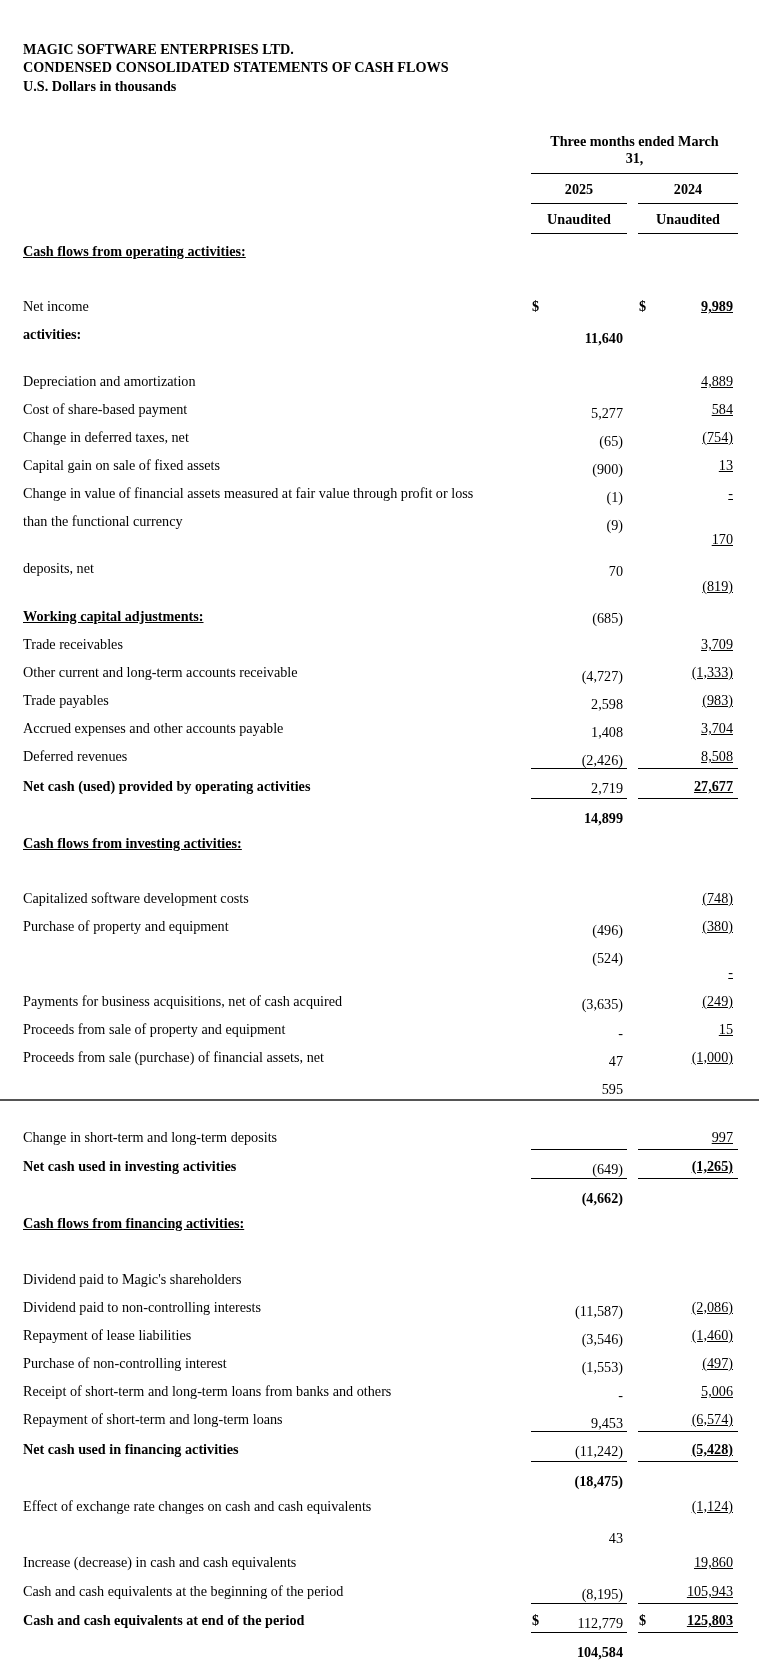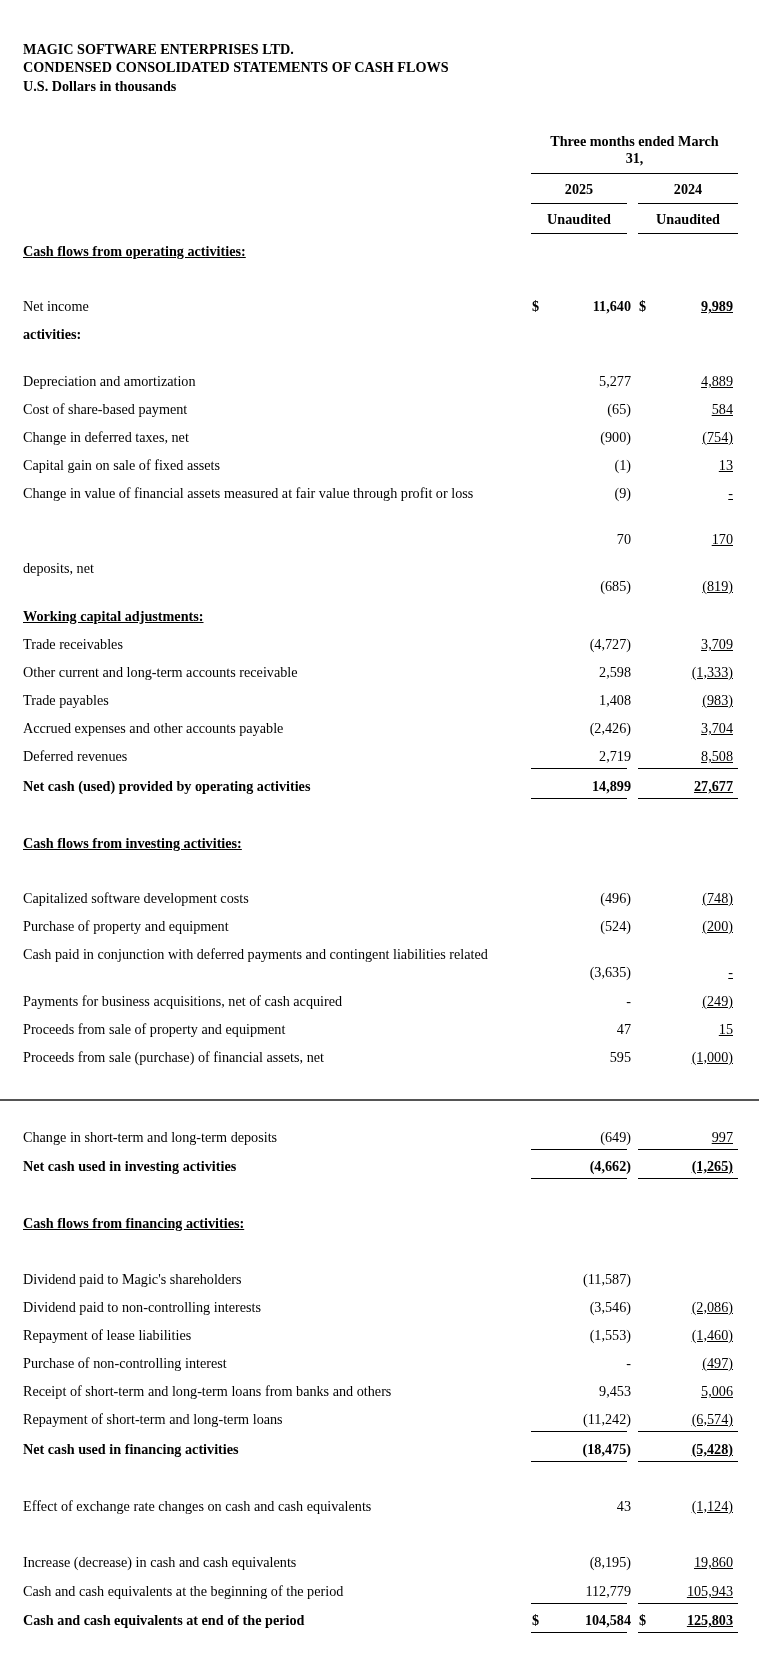--- a/index.html
+++ b/index.html
@@ -7,21 +7,21 @@
          font-family: "Liberation Serif", serif; color: #000; font-size: 14.2px; }
   .page { position: absolute; left: 0; top: 0; width: 759px; }
   .hdr { position: absolute; left: 23px; font-weight: bold; font-size: 14.2px; line-height: 18px; white-space: nowrap; }
   .colhdr { position: absolute; font-weight: bold; text-align: center; font-size: 14.2px; line-height: 17px; }
   .rule { position: absolute; height: 0; border-top: 1.4px solid #000; }
   .row { position: absolute; left: 0; width: 759px; }
   .lbl { position: absolute; left: 23px; width: 500px; line-height: 18px; }
   .lbl.bold { font-weight: bold; }
   .lbl.sect { font-weight: bold; text-decoration: underline; }
   .v1, .v2 { position: absolute; text-align: right; line-height: 18px; }
-  .v1 { right: 128px; width: 90px; }
+  .v1 { right: 136px; width: 90px; margin-top: 32px; }
   .v2 { right: 26px; width: 90px; text-decoration: underline; }
   .cur1, .cur2 { position: absolute; font-weight: bold; line-height: 18px; }
   .cur1 { left: 532px; }
   .cur2 { left: 639px; }
   .bold { font-weight: bold; }
   .page-break { position: absolute; left: 0; width: 759px; top: 1099px; border-top: 2px solid #555; }
 </style>
 </head>
 <body>
 
@@ -84,20 +84,21 @@
     <div class="v2">13</div>
   </div>
   <div class="row" style="top:484px">
     <div class="lbl">Change in value of financial assets measured at fair value through profit or loss</div>
     <div class="v1">(9)</div>
     <div class="v2">-</div>
   </div>
 
   <div class="row" style="top:512px">
     <div class="lbl">
+      <div>than the functional currency</div>
     </div>
     <div class="v1" style="top:18px">70</div>
     <div class="v2" style="top:18px">170</div>
   </div>
 
   <div class="row" style="top:559px">
     <div class="lbl">
       <div>deposits, net</div>
     </div>
     <div class="v1" style="top:18px">(685)</div>
@@ -147,25 +148,24 @@
     <div class="lbl sect">Cash flows from investing activities:</div>
   </div>
   <div class="row" style="top:889px">
     <div class="lbl">Capitalized software development costs</div>
     <div class="v1">(496)</div>
     <div class="v2">(748)</div>
   </div>
   <div class="row" style="top:917px">
     <div class="lbl">Purchase of property and equipment</div>
     <div class="v1">(524)</div>
-    <div class="v2">(200)</div>
+    <div class="v2">(380)</div>
   </div>
   <div class="row" style="top:945px">
     <div class="lbl">
-      <div>Cash paid in conjunction with deferred payments and contingent liabilities related</div>
     </div>
     <div class="v1" style="top:18px">(3,635)</div>
     <div class="v2" style="top:18px">-</div>
   </div>
   <div class="row" style="top:992px">
     <div class="lbl">Payments for business acquisitions, net of cash acquired</div>
     <div class="v1">-</div>
     <div class="v2">(249)</div>
   </div>
   <div class="row" style="top:1020px">

